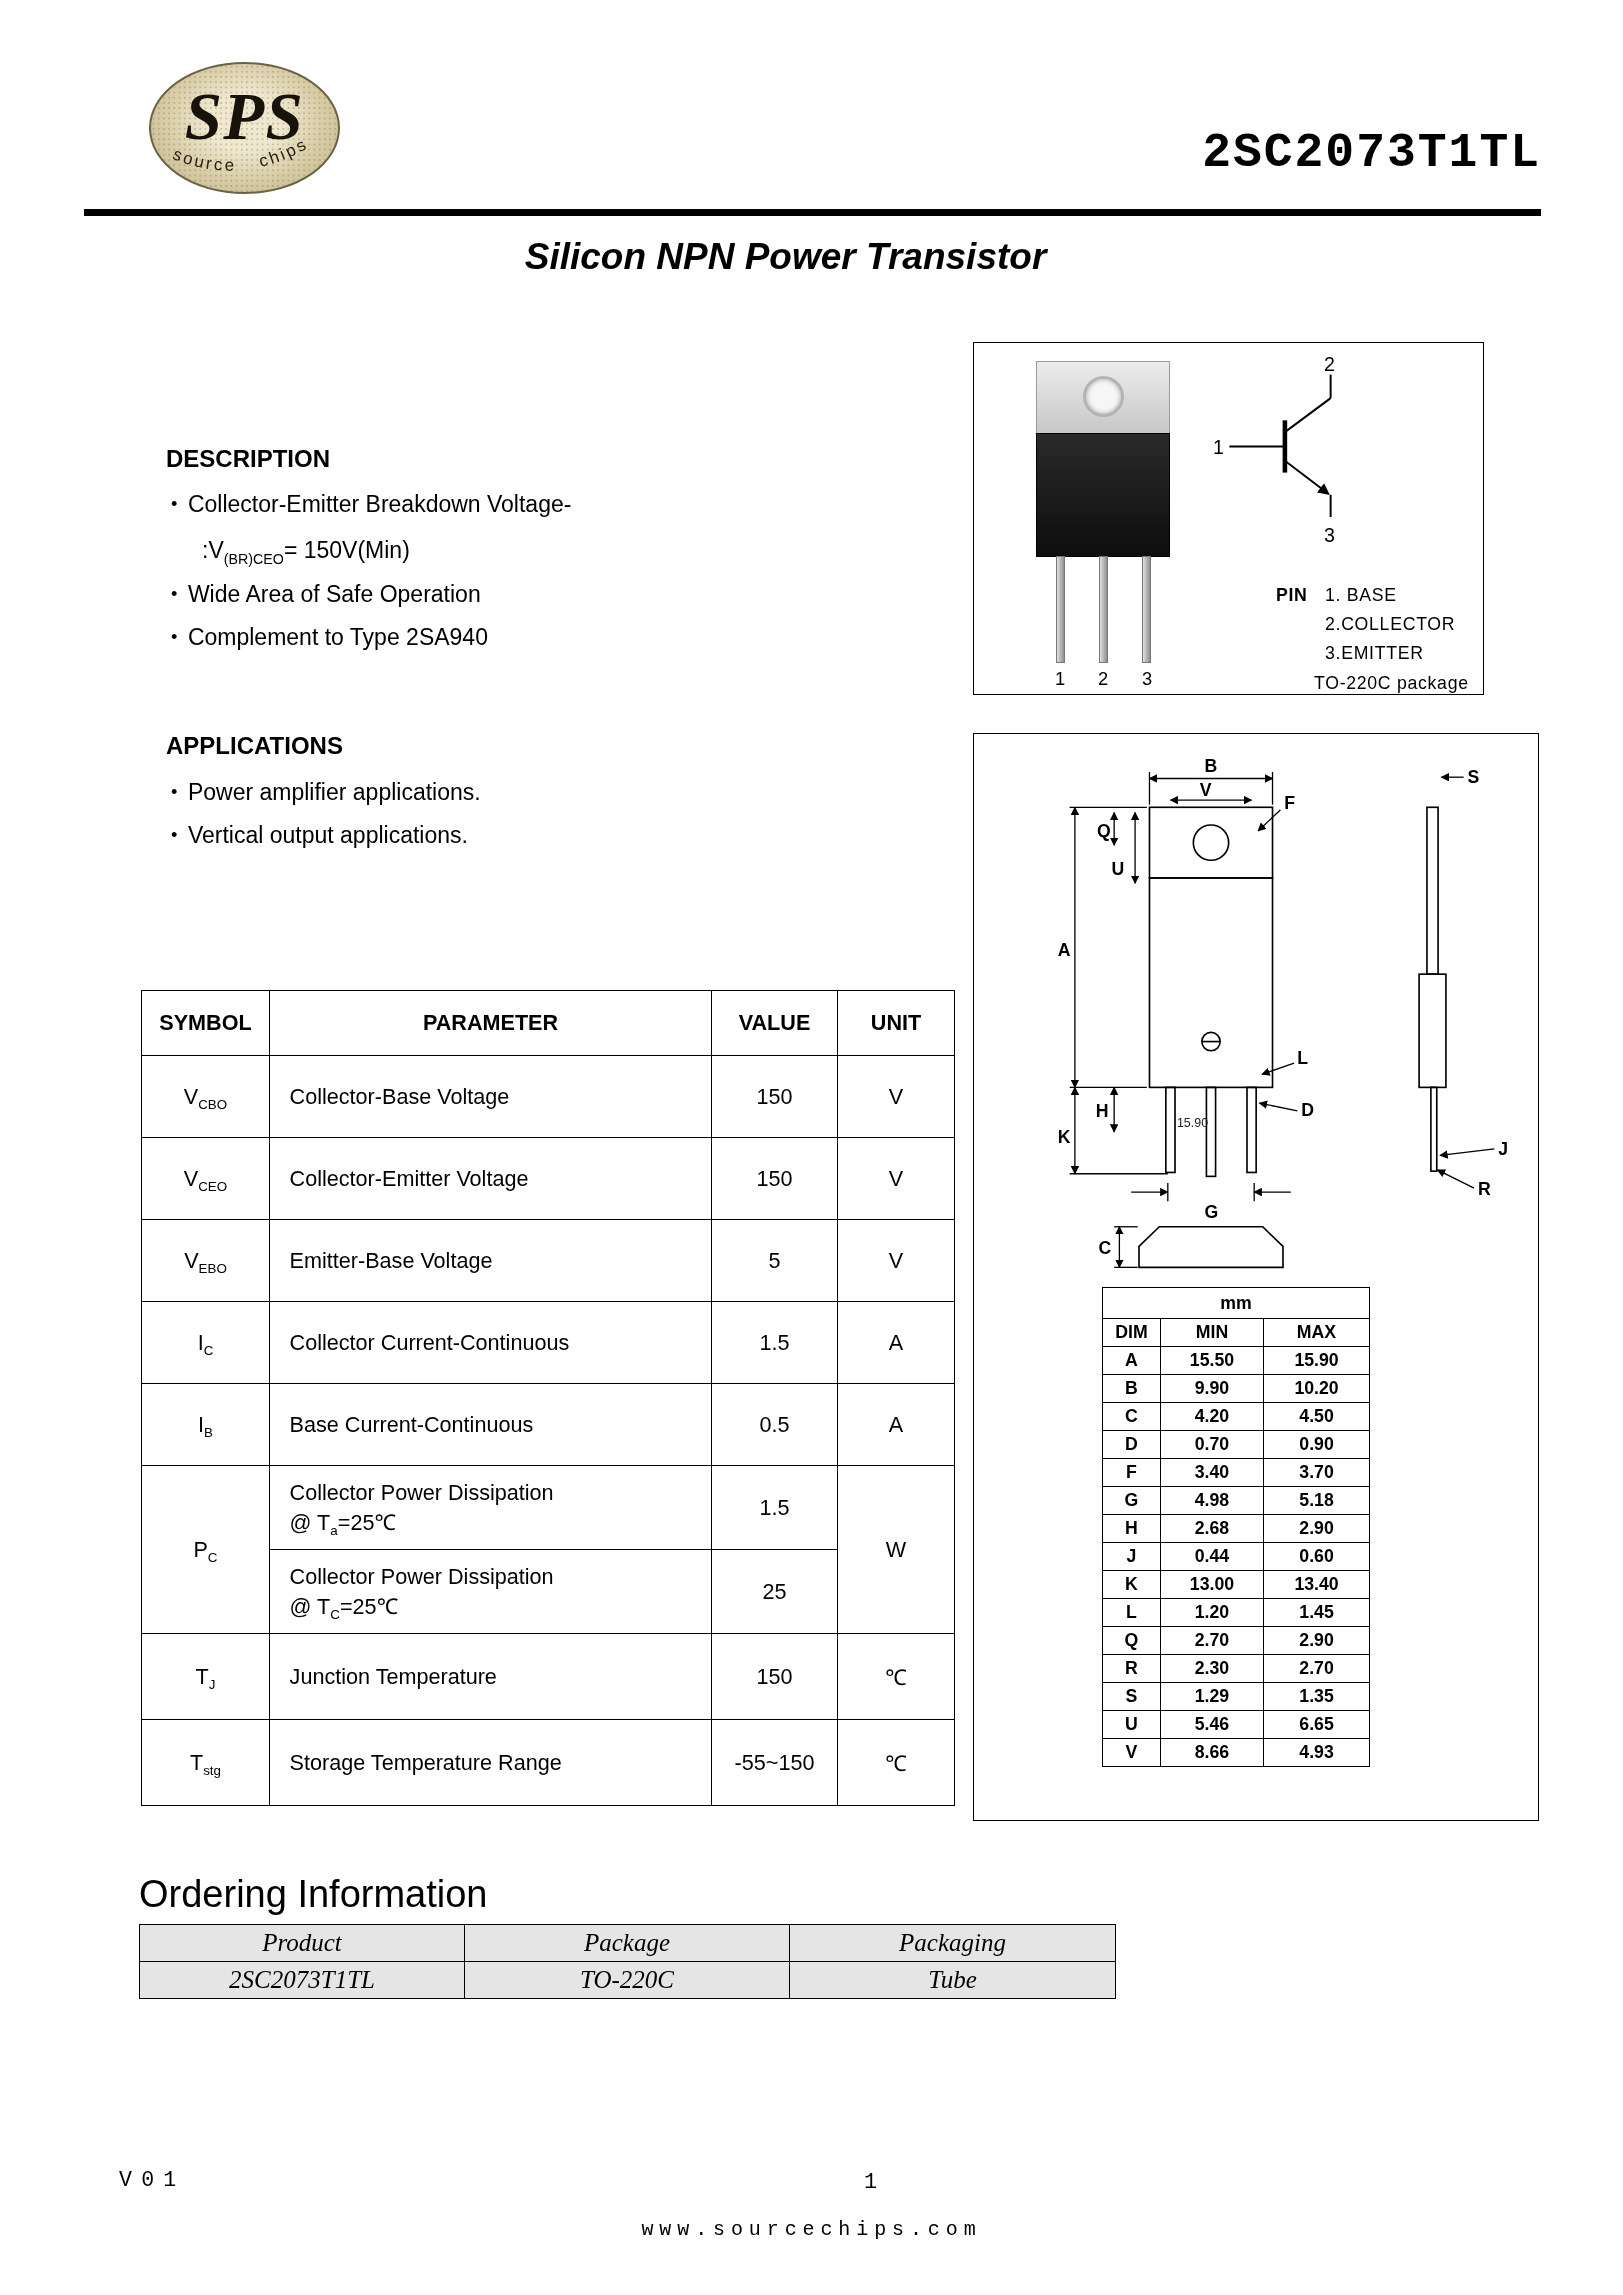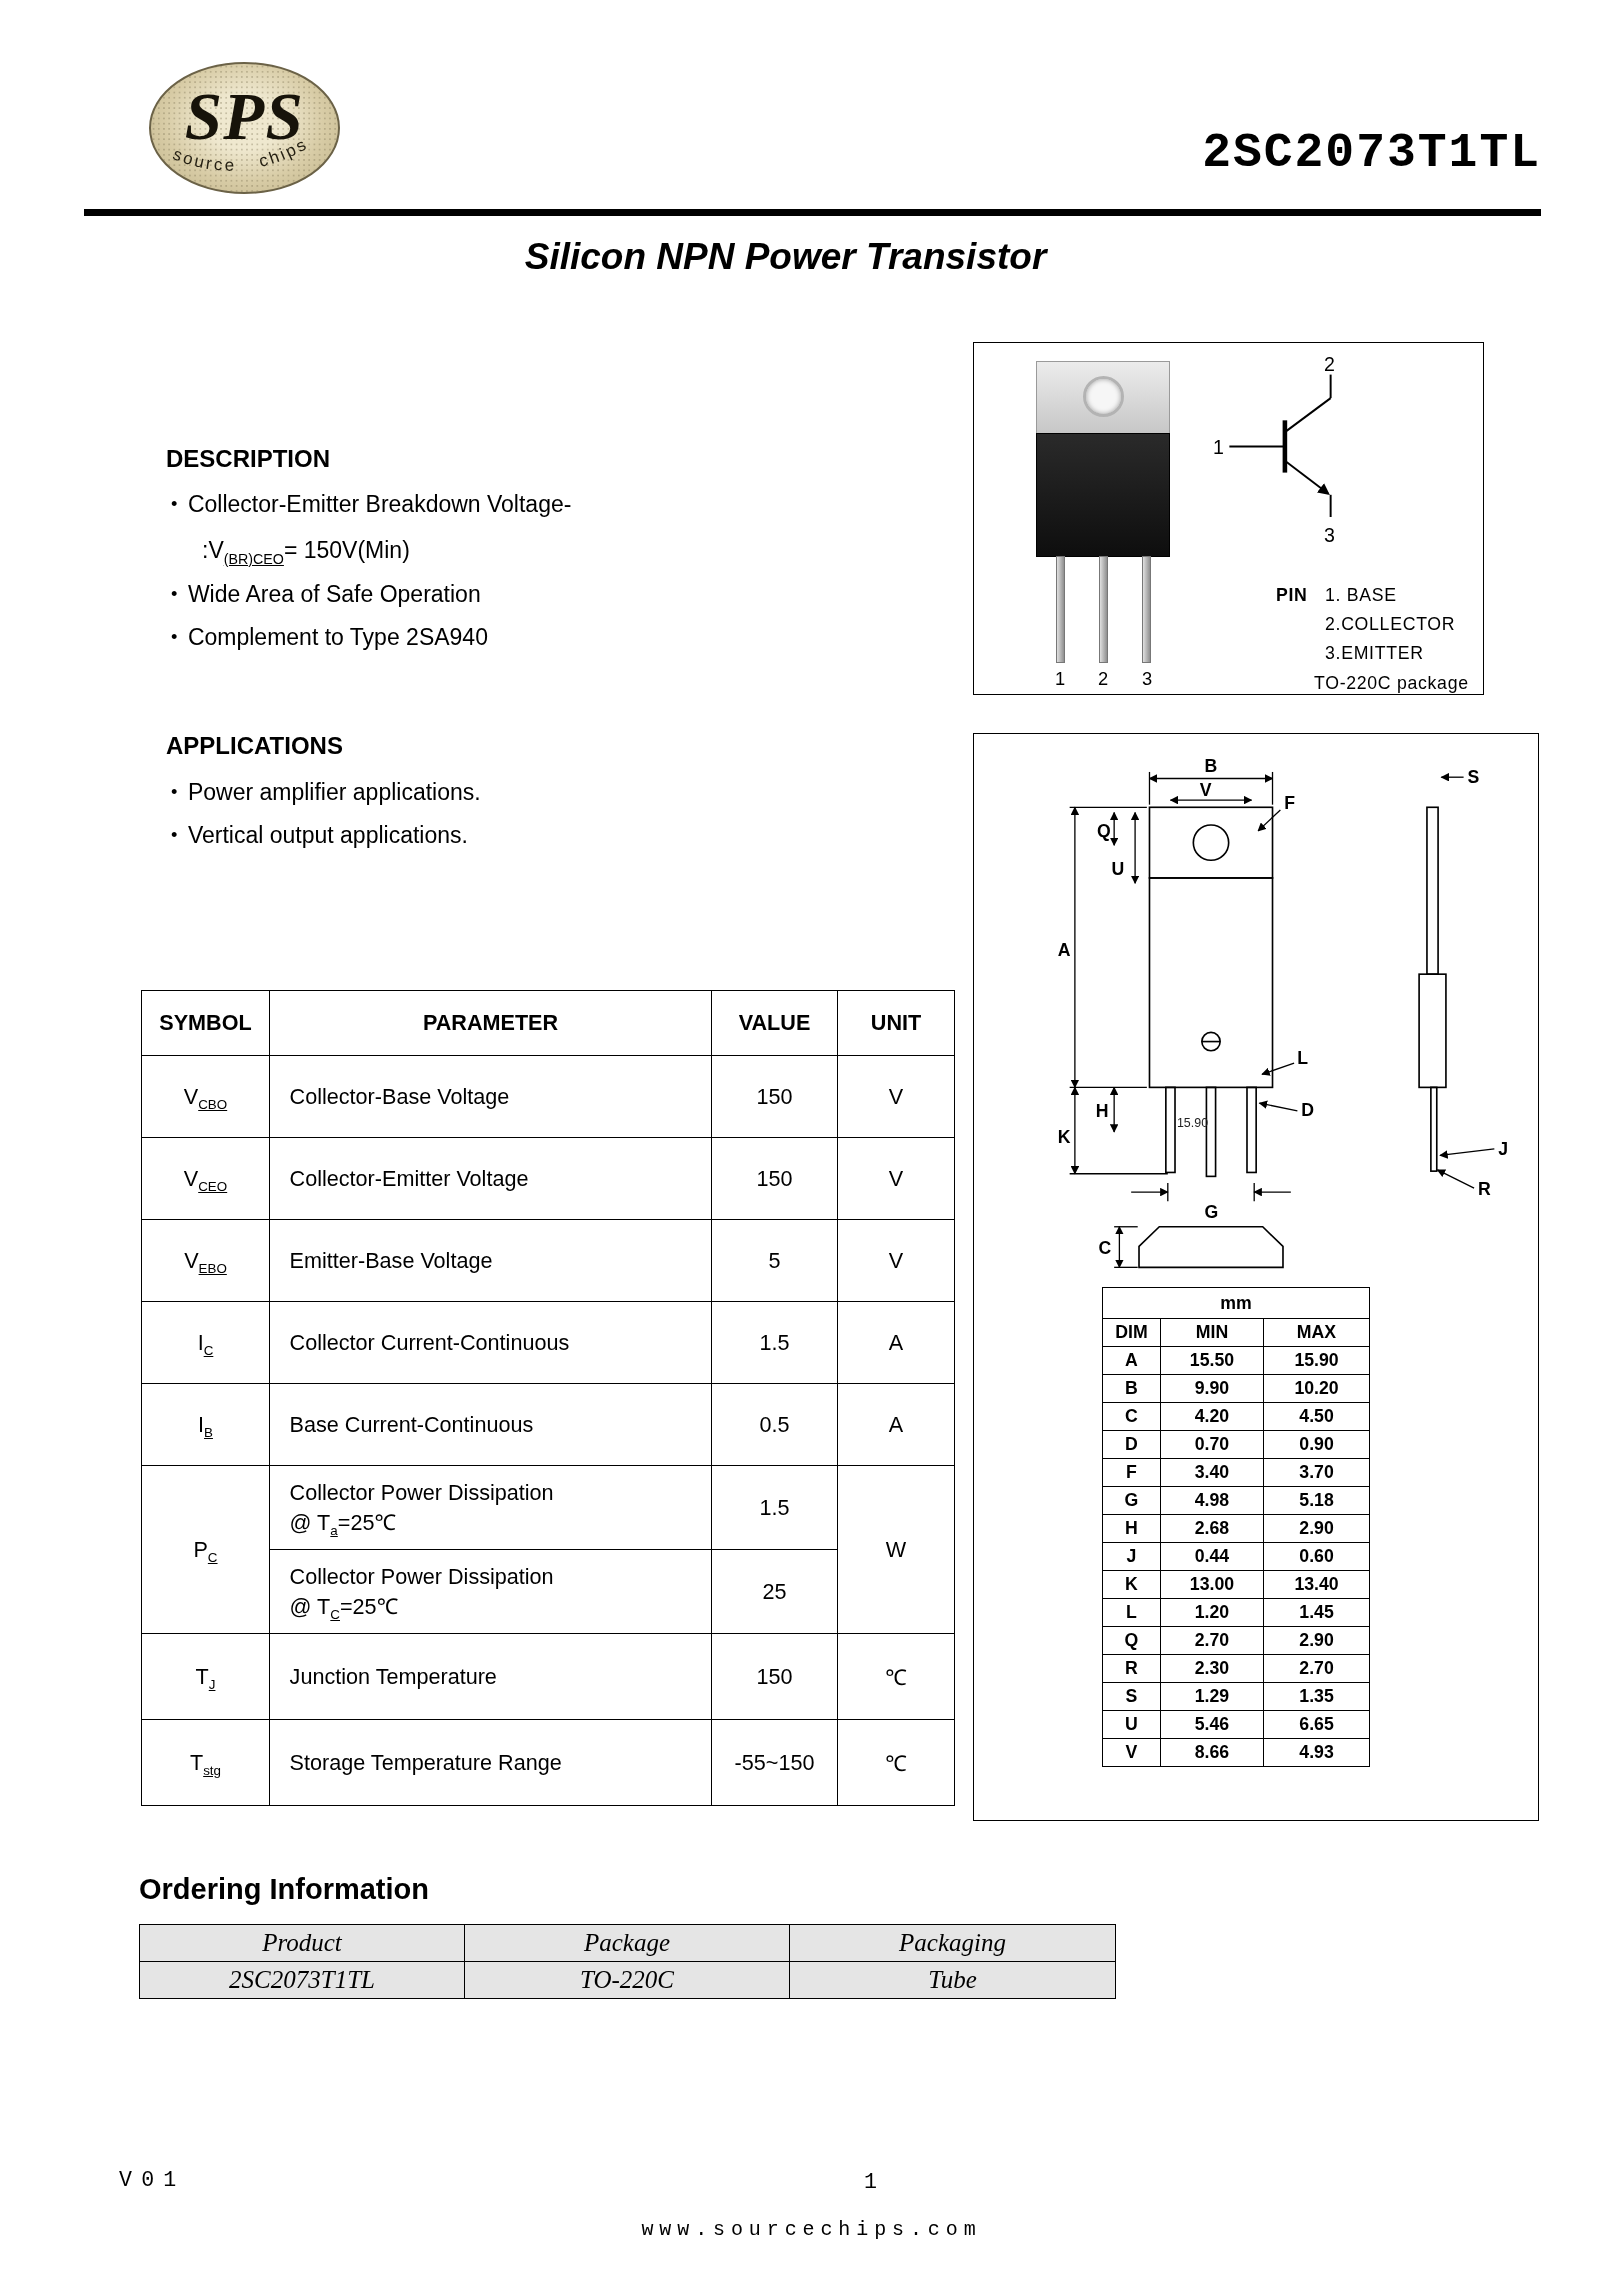--- a/index.html
+++ b/index.html
@@ -24,21 +24,21 @@
   .part-number { right:82px; top:126px; font-family:"Liberation Mono", monospace;
           font-size:48px; letter-spacing:2px; font-weight:bold; }
   .header-rule { left:84px; top:209px; width:1457px; height:7.2px; background:#000; }
   .doc-title { left:0; top:236px; width:1571px; text-align:center;
           font-size:37px; font-weight:bold; font-style:italic; }
 
   
   .h-sec { font-size:24px; font-weight:bold; }
   .txt { font-size:23px; }
   .bl { display:inline-block; margin-right:10.5px; font-size:18.3px; vertical-align:2px; }
-  sub.s { font-size:0.62em; line-height:0;text-decoration:underline; }
+  sub.s { font-size:0.62em; line-height:0; }
 
   
   .ratings { border-collapse:collapse; table-layout:fixed; background:#fff;border-radius:20px; }
   .ratings th, .ratings td { border:1.3px solid #000; font-size:21.6px; vertical-align:middle; }
   .ratings th { font-weight:bold; text-align:center; }
   .ratings .c { text-align:center; }
   .ratings .p { text-align:left; padding-left:19.6px; }
   .ratings .p2 div { line-height:30px; }
 
   
@@ -59,21 +59,21 @@
   
   .schematic text { font-family:"Liberation Sans", sans-serif; font-size:30px; fill:#000; }
   .dimsvg text.dl { font-family:"Liberation Sans", sans-serif; font-size:27px; font-weight:bold; fill:#000; }
   .dimsvg text.dn { font-family:"Liberation Sans", sans-serif; font-size:19px; fill:#222; }
 
   
   .dimtab { border-collapse:collapse; table-layout:fixed; background:#fff; font-weight:bold; }
   .dimtab td { border:1.3px solid #000; font-size:17.7px; text-align:center; height:28px; padding:0; }
 
   
-  .ord-heading { font-size:29px; font-weight:bold;text-align:center; }
+  .ord-heading { font-size:38px; font-weight:normal;text-align:center; }
   .ordtab { border-collapse:collapse; table-layout:fixed; font-family:"Liberation Serif", serif; background:#e5e5e5;font-style:italic; }
   .ordtab td { border:1.3px solid #000; font-size:25px; text-align:center; height:37px; }
 
   
   .foot { font-family:"Liberation Mono", monospace; font-size:21.6px; }
 </style>
 </head>
 <body>
 
 <div class="page">

